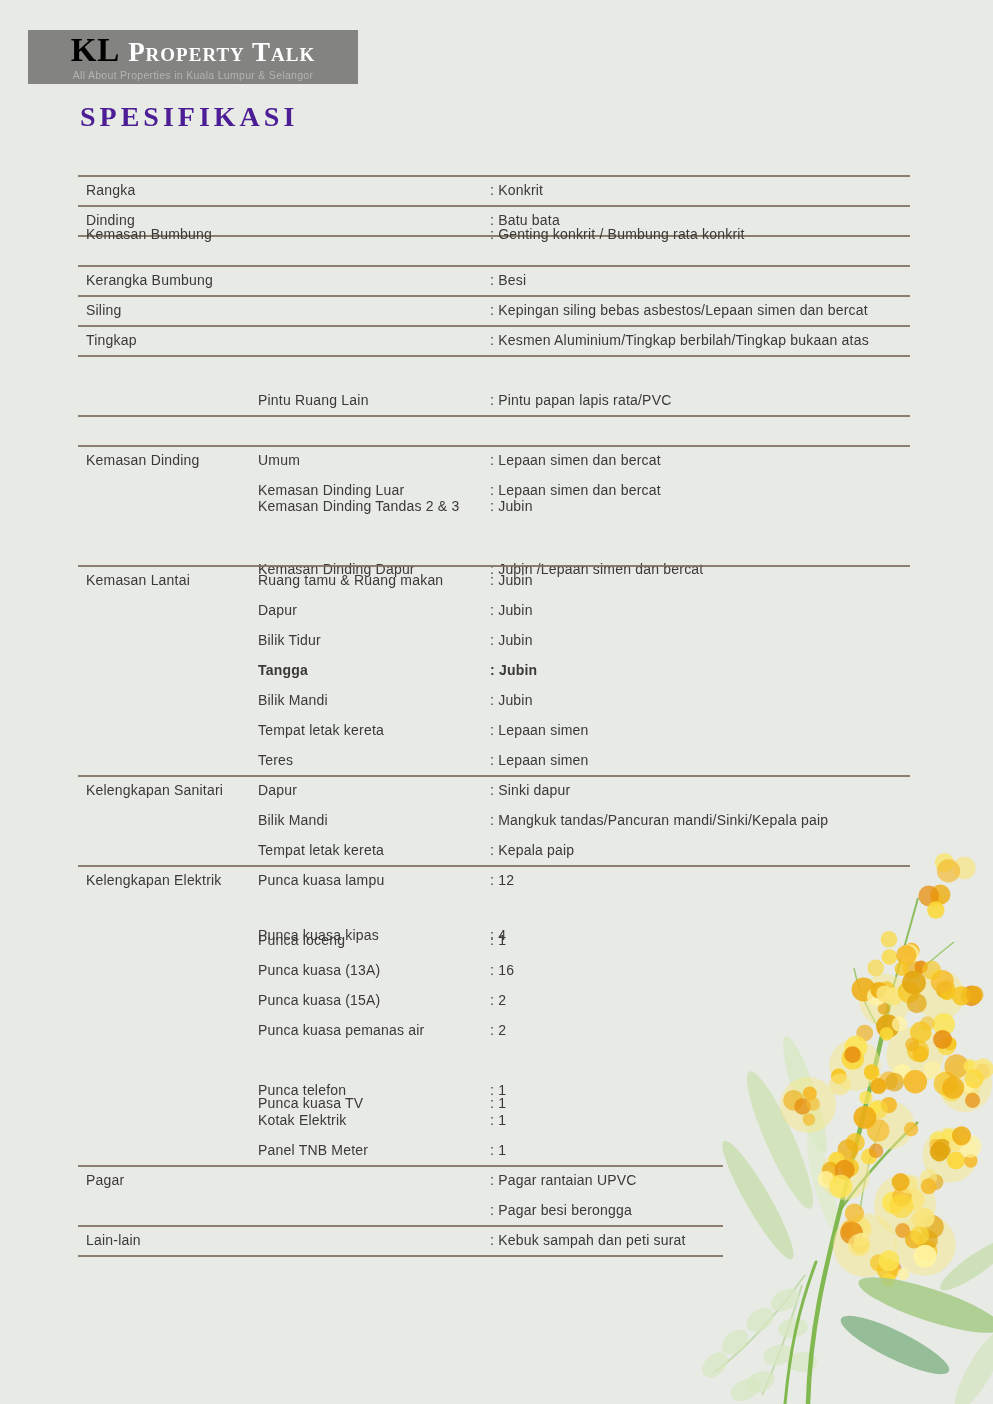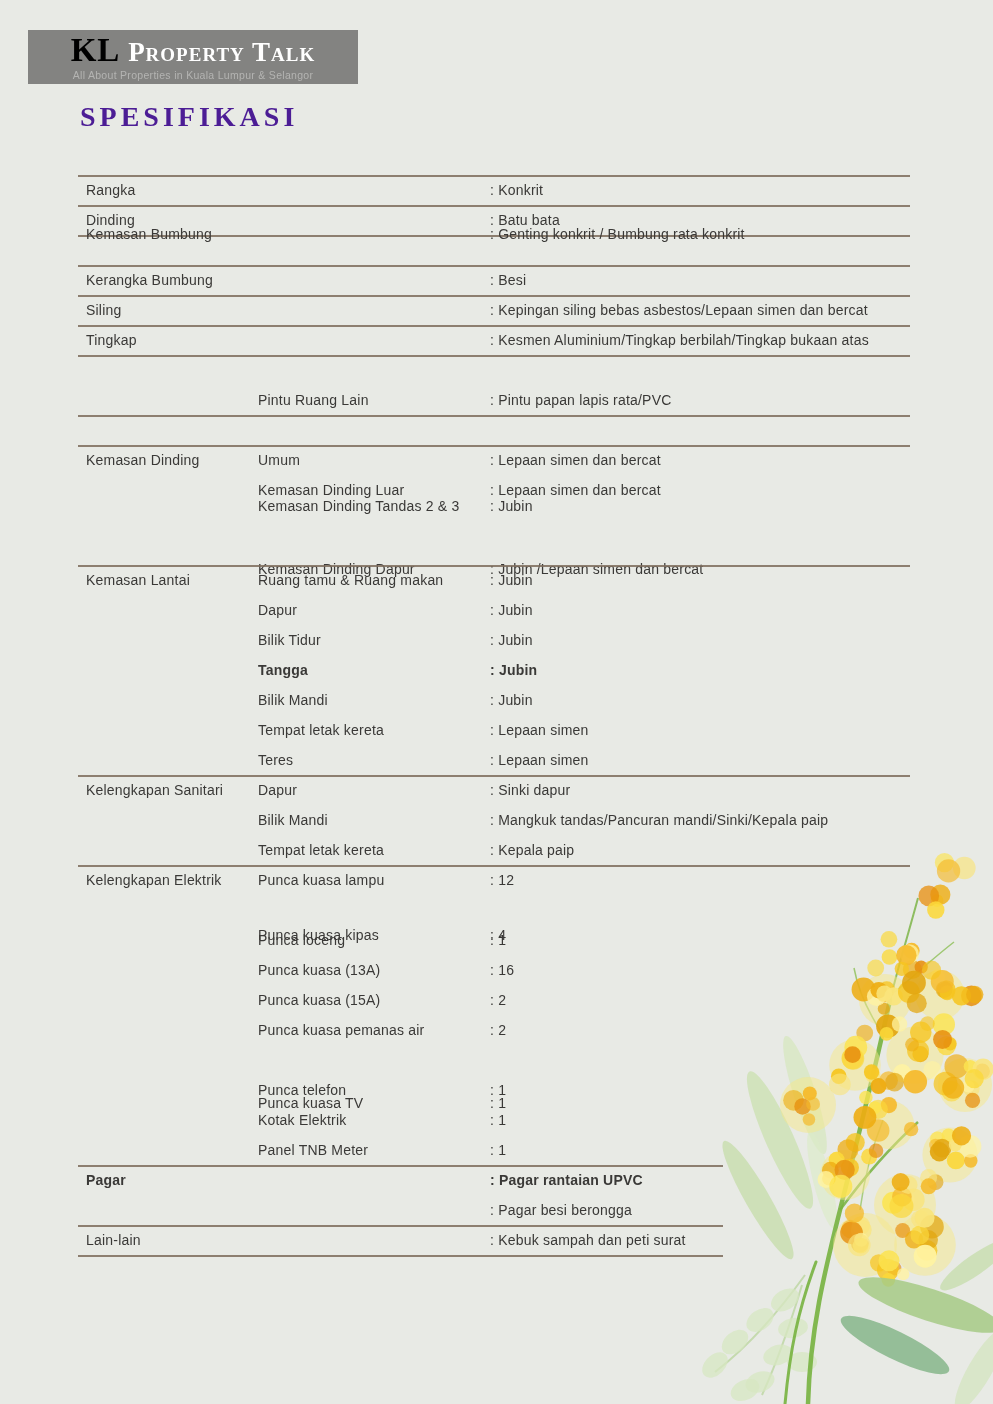--- a/index.html
+++ b/index.html
@@ -245,21 +245,21 @@
       <span class="cell cat"></span>
       <span class="cell item">Kotak Elektrik</span>
       <span class="cell val">: 1</span>
     </div>
     <div class="row" style="top: 960px;">
       <span class="cell cat"></span>
       <span class="cell item">Panel TNB Meter</span>
       <span class="cell val">: 1</span>
     </div>
     <div class="rule short" style="top: 990px;"></div>
-    <div class="row" style="top: 990px; font-weight: bold;">
+    <div class="row" style="top: 990px;">
       <span class="cell cat">Pagar</span>
       <span class="cell item"></span>
       <span class="cell val">: Pagar rantaian UPVC</span>
     </div>
     <div class="row" style="top: 1020px;">
       <span class="cell cat"></span>
       <span class="cell item"></span>
       <span class="cell val">: Pagar besi berongga</span>
     </div>
     <div class="rule short" style="top: 1050px;"></div>

